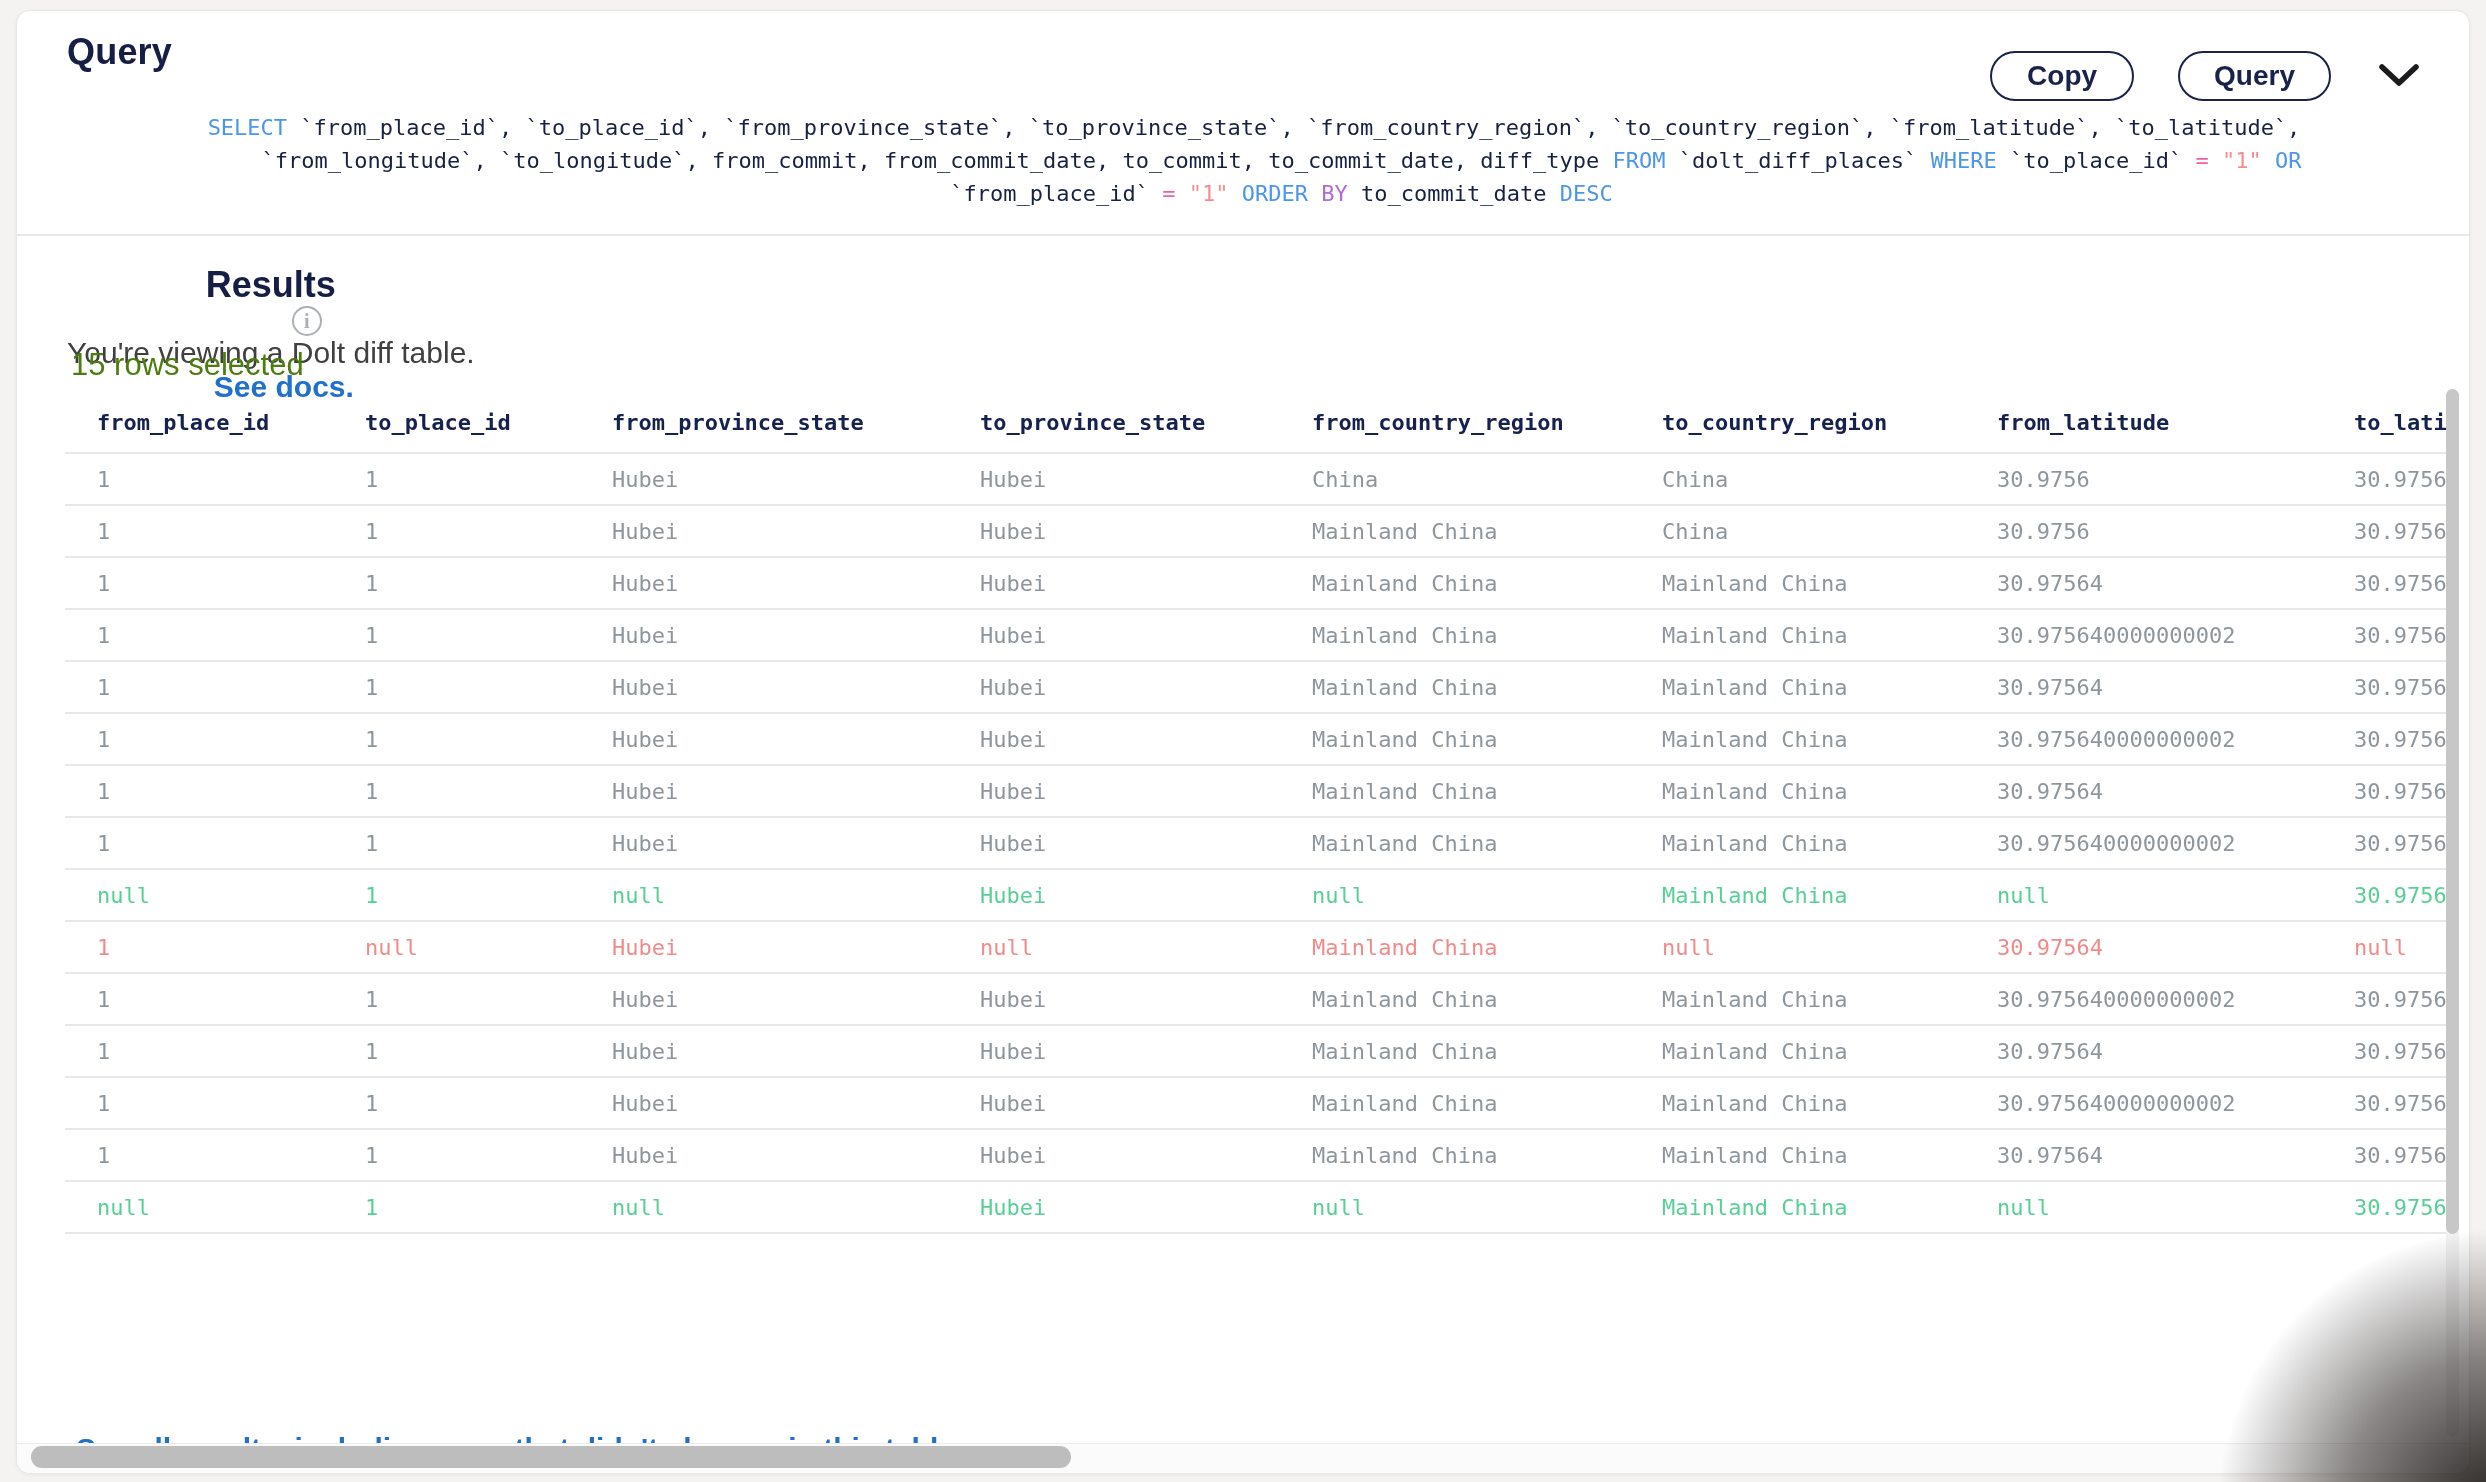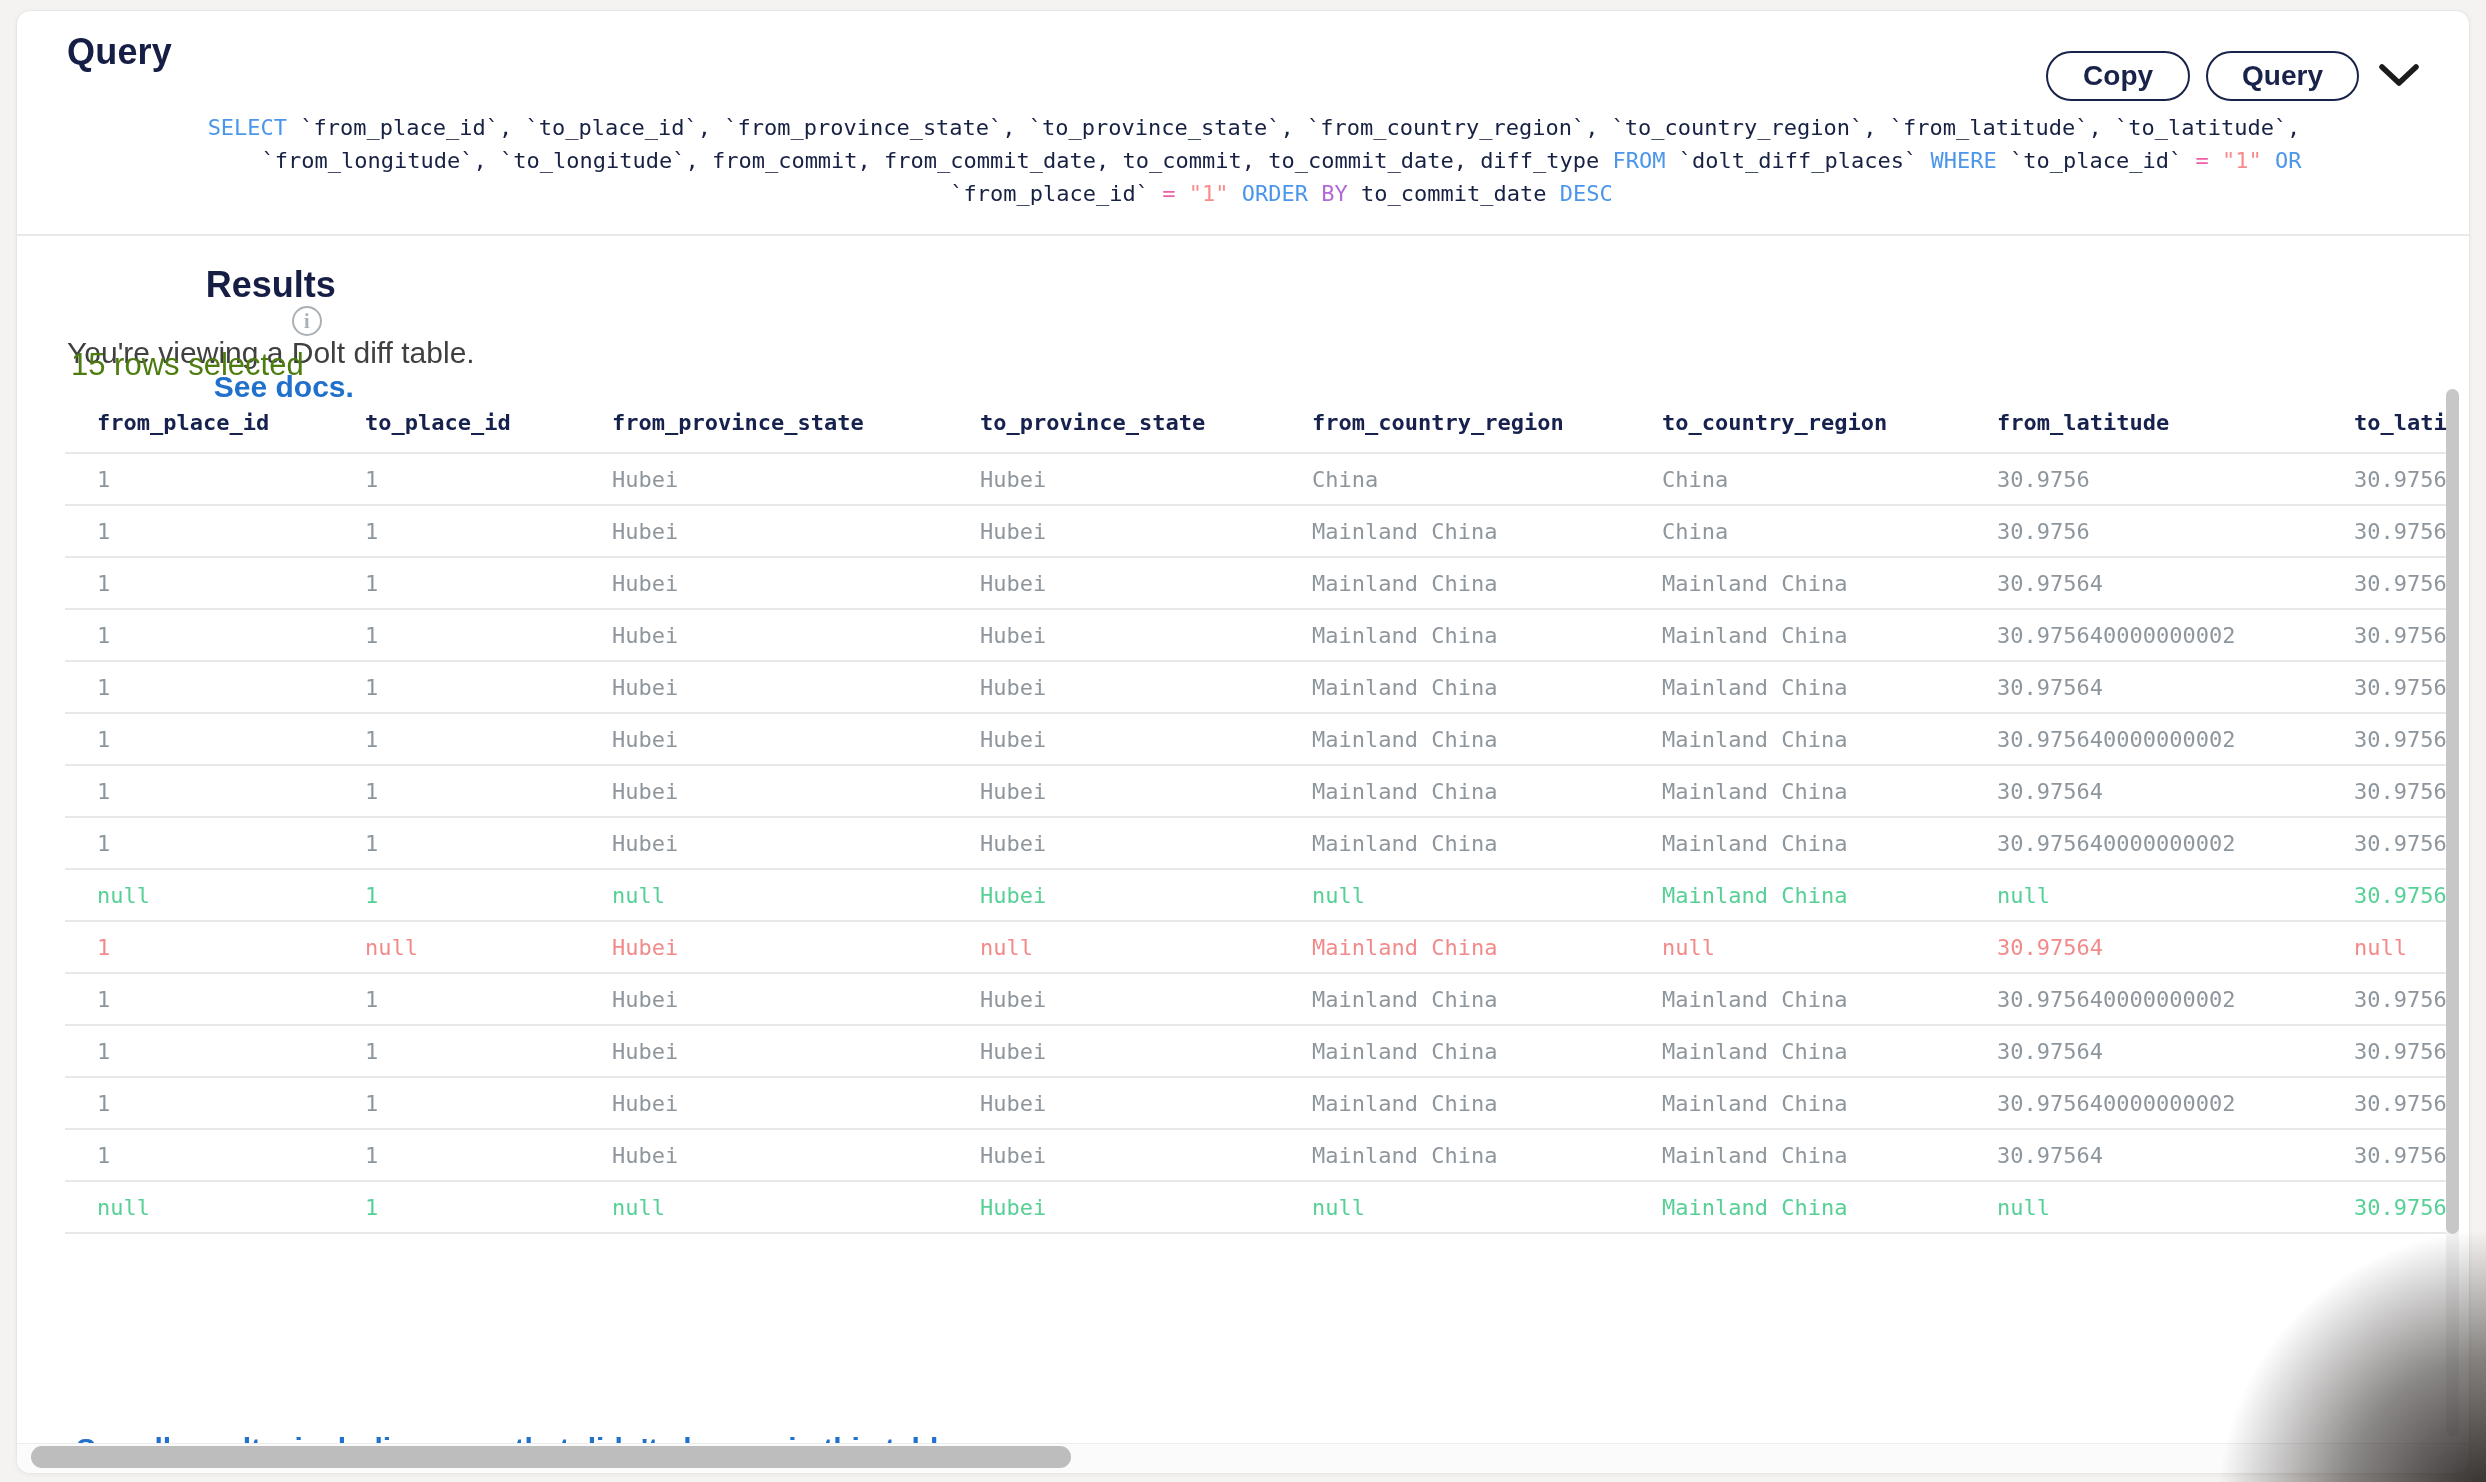--- a/index.html
+++ b/index.html
@@ -15,21 +15,21 @@
     position:absolute; left:16px; top:10px; width:2454px; height:1464px;
     background:#ffffff; border:1px solid #e9e7e4; border-radius:14px;
     box-shadow:0 1px 4px rgba(0,0,0,0.05);
     overflow:hidden;
   }
   
   .query-title {
     position:absolute; left:50px; top:20px;
     font-size:36px; font-weight:700; color:#161e46; letter-spacing:0.2px;
   }
-  .query-actions { position:absolute; right:46px; top:40px; display:flex; align-items:center; gap:16px; }
+  .query-actions { position:absolute; right:46px; top:40px; display:flex; align-items:center; gap:44px; }
   .pill-btn {
     min-width:144px; height:50px; background:#ffffff;
     border:2.5px solid #19224a; border-radius:26px;
     color:#19224a; font-size:28px; font-weight:600;
     font-family:"Liberation Sans", sans-serif;
     display:flex; align-items:center; justify-content:center;
     cursor:pointer; padding:0 34px;
   }
   .chevron-wrap { width:48px; height:48px; display:flex; align-items:center; justify-content:center; cursor:pointer; }
   .sql-block {

